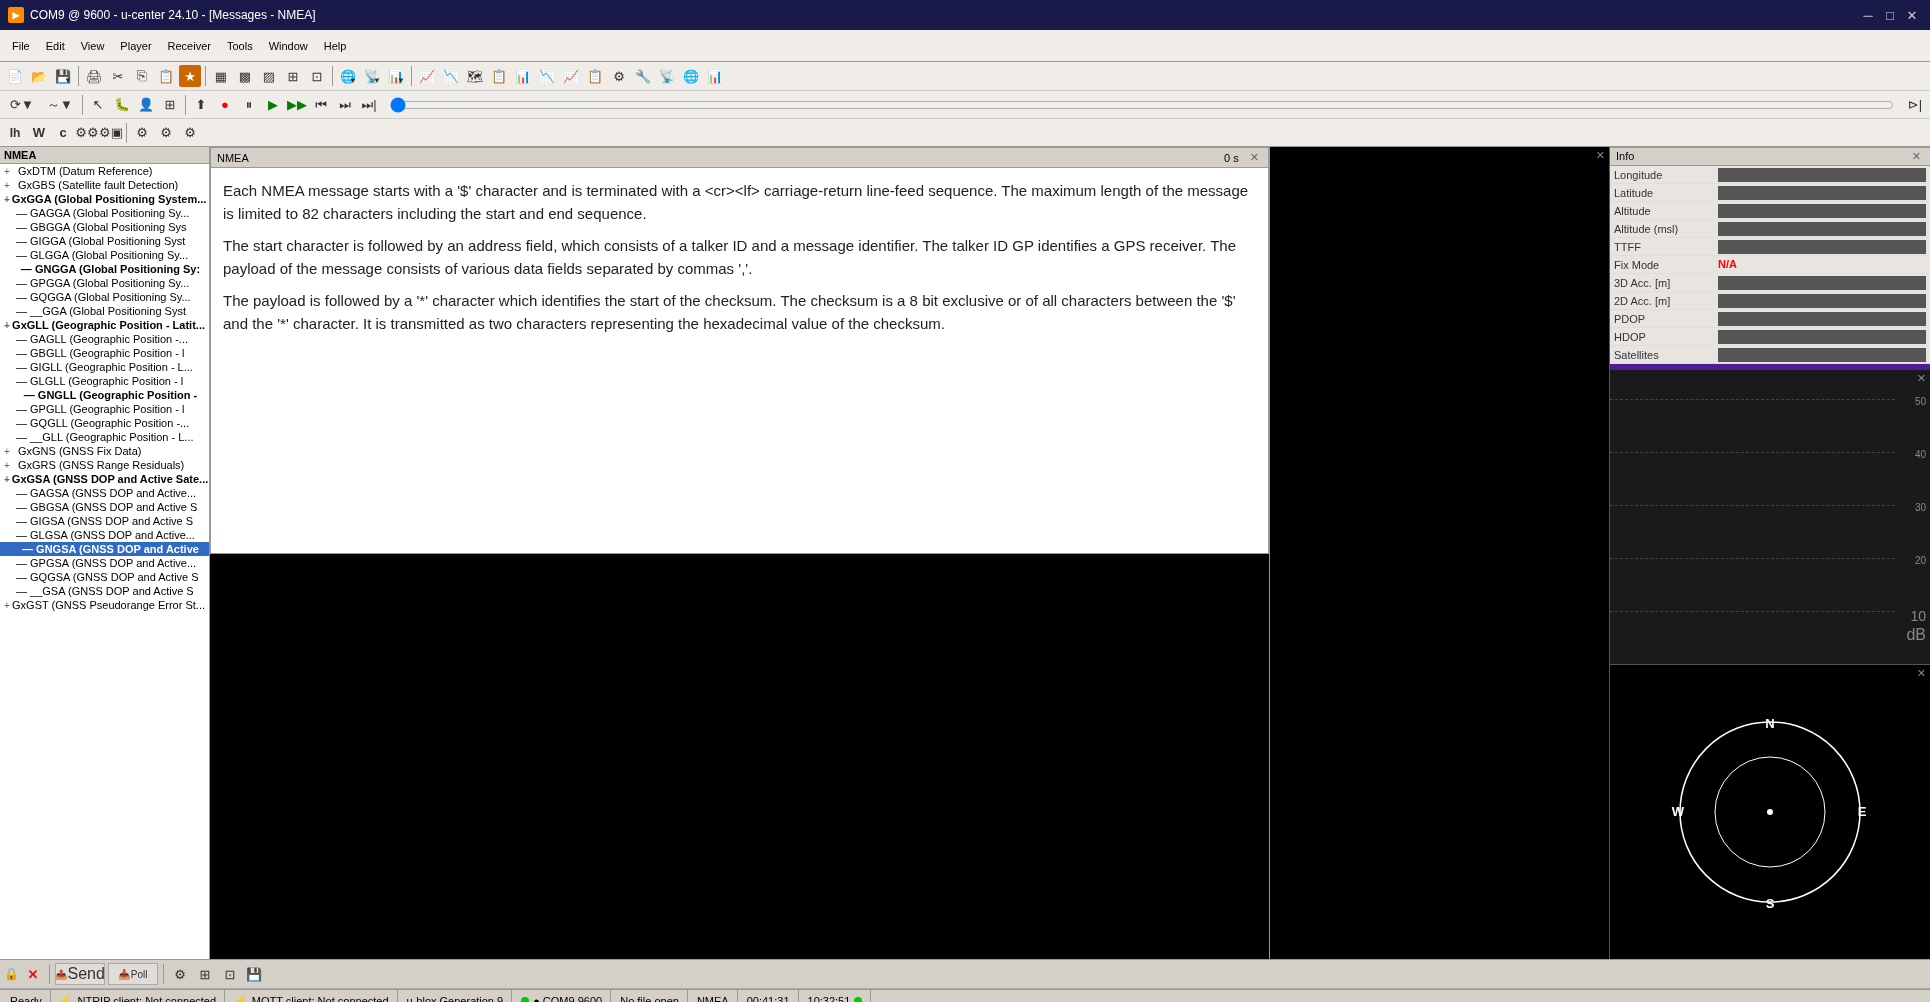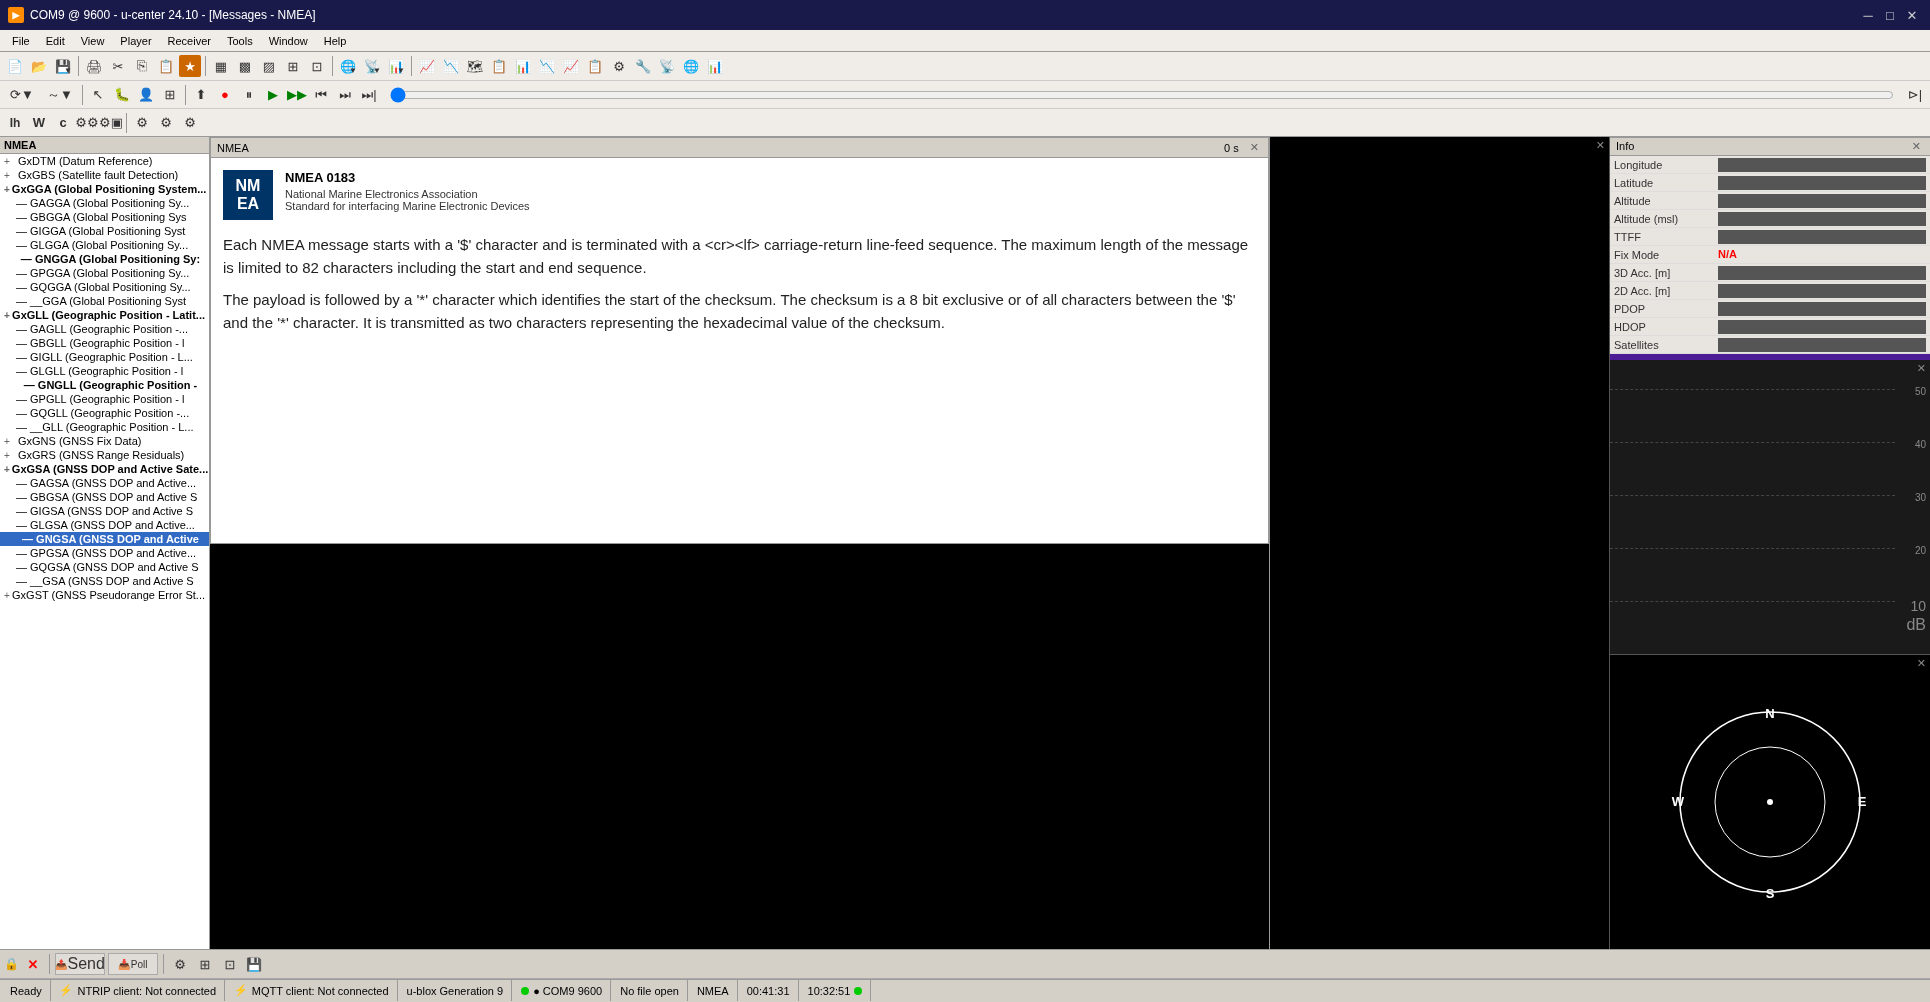--- a/index.html
+++ b/index.html
@@ -6,21 +6,21 @@
     body { font-family: 'Segoe UI', Tahoma, Arial, sans-serif; font-size: 11px; background: #d4d0c8; overflow: hidden; width: 1930px; height: 1002px; }
     
     
     #title-bar { background: #1a1a4a; color: white; height: 30px; display: flex; align-items: center; justify-content: space-between; padding: 0 8px; }
     #title-bar .title-left { display: flex; align-items: center; gap: 6px; font-size: 12px; }
     #title-bar .title-icon { width: 16px; height: 16px; background: #ff8c00; border-radius: 2px; display: flex; align-items: center; justify-content: center; color: white; font-size: 9px; font-weight: bold; }
     #title-bar .title-controls { display: flex; gap: 2px; }
     #title-bar .title-controls span { width: 20px; height: 20px; display: flex; align-items: center; justify-content: center; cursor: pointer; color: #ccc; font-size: 13px; }
 
     
-    #menu-bar { background: #f0ede8; height: 22px; display: flex; align-items: center; padding: 0 4px; border-bottom: 1px solid #999; }
+    #menu-bar { background: #f0ede8; height: 32px; display: flex; align-items: center; padding: 0 4px; border-bottom: 1px solid #999; }
     #menu-bar .menu-item { padding: 2px 8px; cursor: pointer; font-size: 11px; color: #000; }
 
     
     #toolbars { background: #f0ede8; border-bottom: 1px solid #999; }
     .toolbar-row { display: flex; align-items: center; padding: 2px 4px; gap: 2px; min-height: 28px; }
     .tb-btn { width: 22px; height: 22px; border: 1px solid transparent; background: transparent; cursor: pointer; display: flex; align-items: center; justify-content: center; font-size: 13px; color: #333; }
     .tb-sep { width: 1px; height: 20px; background: #999; margin: 0 2px; }
     
     
     #left-panel { width: 210px; background: white; border-right: 1px solid #999; overflow-y: auto; overflow-x: hidden; }
@@ -297,34 +297,22 @@
 
     <div id="nmea-panel" style="flex:1; background:white; display:flex; flex-direction:column; border-bottom:1px solid #999;">
       <div id="nmea-panel-header" style="background:#d4d0c8; padding:3px 6px; display:flex; justify-content:space-between; align-items:center; border-bottom:1px solid #999;">
         <span>NMEA</span>
         <div style="display:flex; align-items:center; gap:8px;">
           <span>0 s</span>
           <span class="panel-close">✕</span>
         </div>
       </div>
       <div id="nmea-content">
-        <div class="nmea-logo-row">
-          <div class="nmea-logo">
-            <div class="nmea-logo-inner">
-              <div style="font-size:16px; font-weight:bold; line-height:1.1;">NM</div>
-              <div style="font-size:16px; font-weight:bold; line-height:1.1;">EA</div>
-            </div>
-          </div>
-          <div>
-            <div class="nmea-title">NMEA 0183</div>
-            <div class="nmea-subtitle">National Marine Electronics Association</div>
-            <div class="nmea-subtitle">Standard for interfacing Marine Electronic Devices</div>
-          </div>
-        </div>
         <div class="nmea-description">Each NMEA message starts with a '$' character and is terminated with a &lt;cr&gt;&lt;lf&gt; carriage-return line-feed sequence. The maximum length of the message is limited to 82 characters including the start and end sequence.</div>
+        <div class="nmea-description">The start character is followed by an address field, which consists of a talker ID and a message identifier. The talker ID GP identifies a GPS receiver. The payload of the message consists of various data fields separated by commas ','.</div>
         <div class="nmea-description">The payload is followed by a '*' character which identifies the start of the checksum. The checksum is a 8 bit exclusive or of all characters between the '$' and the '*' character. It is transmitted as two characters representing the hexadecimal value of the checksum.</div>
       </div>
     </div>
 
     <div id="black-center" style="flex:1; background:black;"></div>
   </div>
 
   <div style="display:flex; width:660px;">
 
     <div style="flex:1; background:black; position:relative; border-right:1px solid #555;">

